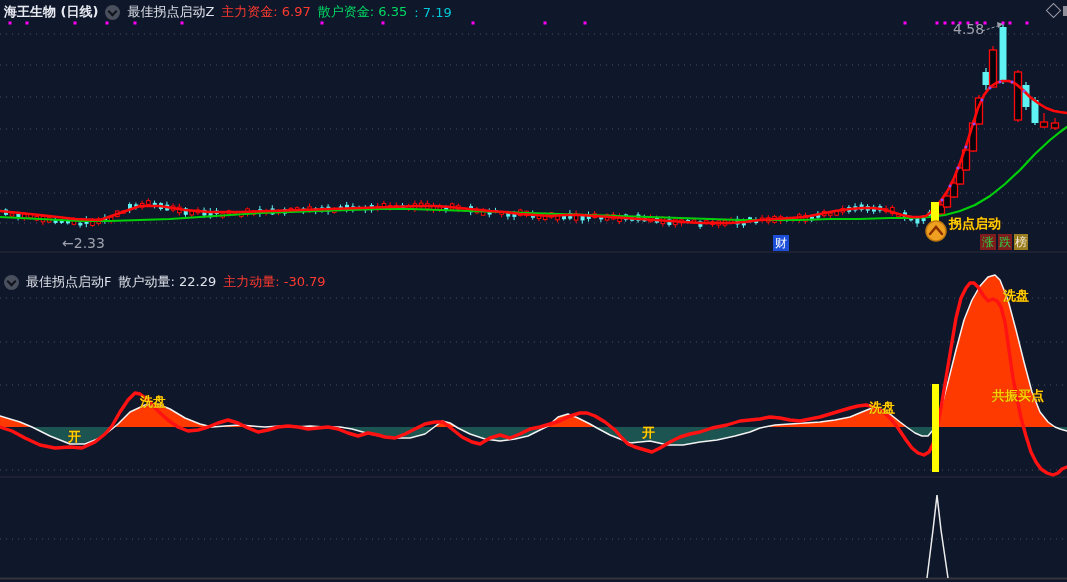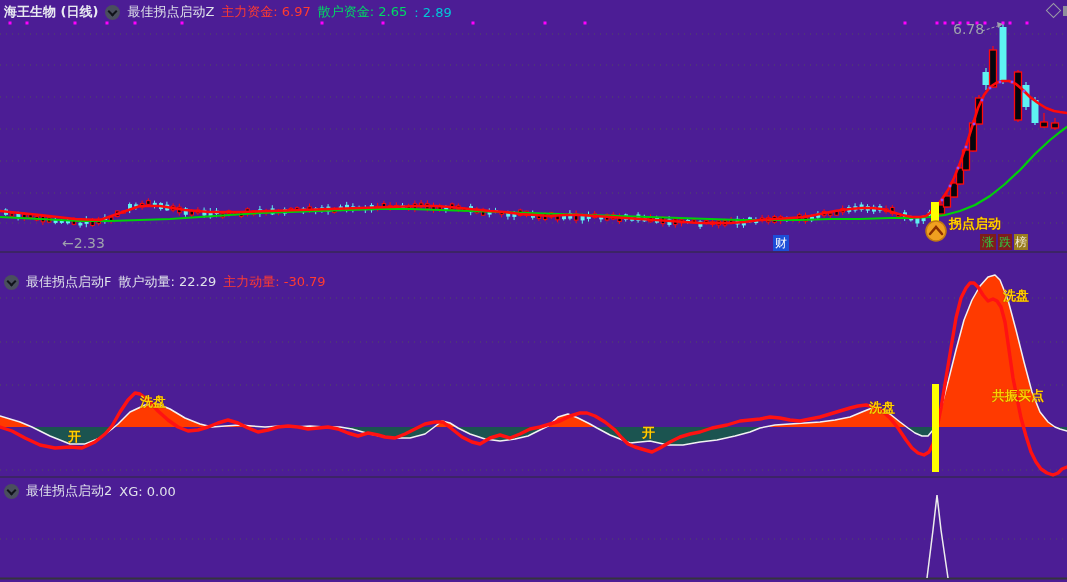--- a/index.html
+++ b/index.html
@@ -1,16 +1,16 @@
 <!DOCTYPE html>
 <html><head>
 <meta charset="utf-8">
 <style>
   html,body{margin:0;padding:0;background:#05060d;}
-  .stage{position:relative;width:1067px;height:582px;background:#4c1d95;overflow:hidden;
+  .stage{position:relative;width:1067px;height:582px;background:#0f172a;overflow:hidden;
          font-family:"DejaVu Sans",sans-serif;}
   svg.canvas{position:absolute;left:0;top:0;}
   .hdr{position:absolute;left:4px;height:22px;display:flex;align-items:center;gap:7px;
        font-size:13px;color:#dfe2ea;white-space:nowrap;}
   .hdr1{top:1px;}
   .hdr2{top:271px;}
   .hdr3{top:480px;}
   .t-bold{font-weight:bold;color:#e9ebf2;}
   .t-red{color:#ff3b30;}
   .t-green{color:#00d964;}
@@ -438,38 +438,33 @@
       <line x1="0" y1="539" x2="1067" y2="539" stroke="#50515d" stroke-width="1" stroke-dasharray="1 5"></line>
       <line x1="0" y1="578.5" x2="1067" y2="578.5" stroke="#34343e" stroke-width="2"></line>
       <polyline points="927,578 933,530 937,495 941,530 948,578" fill="none" stroke="#ededed" stroke-width="1.5" stroke-linejoin="miter"></polyline>
     </svg>
 
   <div class="hdr hdr1">
     <span class="t-bold">海王生物 (日线)</span>
     <span class="chev"></span>
     <span class="t-white">最佳拐点启动Z</span>
     <span class="t-red">主力资金: 6.97</span>
-    <span class="t-green">散户资金: 2.65</span>
-    <span class="t-cyan">: 2.89</span>
+    <span class="t-green">散户资金: 6.35</span>
+    <span class="t-cyan">: 7.19</span>
   </div>
 
   <div class="hdr hdr2">
     <span class="chev"></span>
     <span class="t-white">最佳拐点启动F</span>
     <span class="t-white">散户动量: 22.29</span>
     <span class="t-red">主力动量: -30.79</span>
   </div>
 
-  <div class="hdr hdr3">
-    <span class="chev"></span>
-    <span class="t-white">最佳拐点启动2</span>
-    <span class="t-white">XG: 0.00</span>
-  </div>
-
-  <div class="lbl glabel" style="left:953px;top:22px;">6.78</div>
+
+  <div class="lbl glabel" style="left:953px;top:22px;">4.58</div>
   <div class="lbl glabel" style="left:62px;top:236px;">←2.33</div>
   <div class="lbl ylabel" style="left:949px;top:217px;">拐点启动</div>
   <div class="cai">财</div>
   <div class="zdb">
     <span class="b1">涨</span>
     <span class="b2">跌</span>
     <span class="b3">榜</span>
   </div>
   <div class="diamond"></div>
   <div class="edge-icon"></div>

